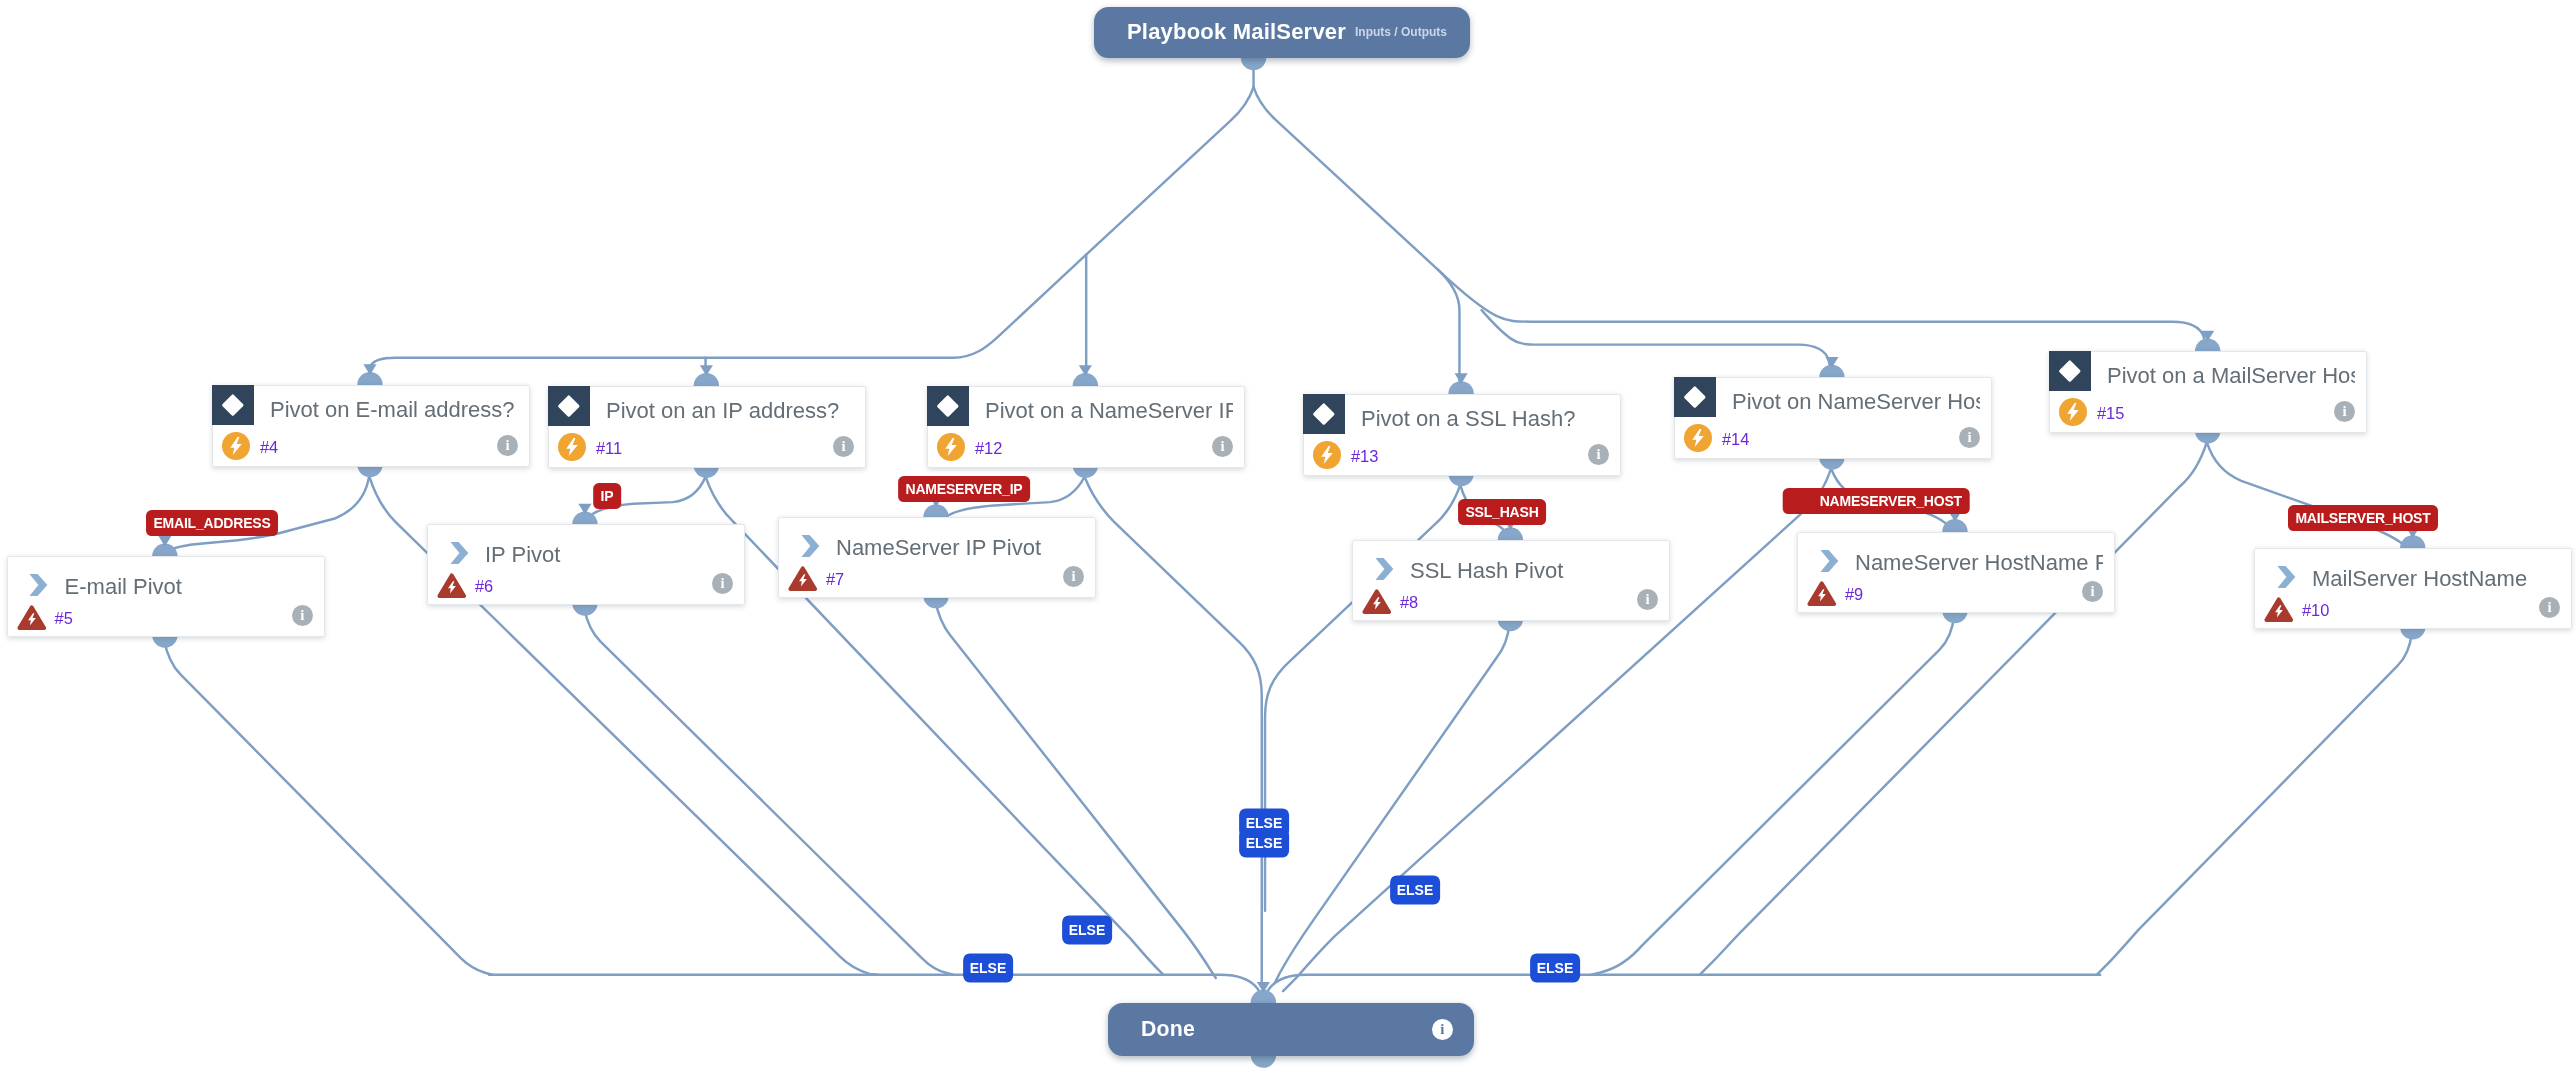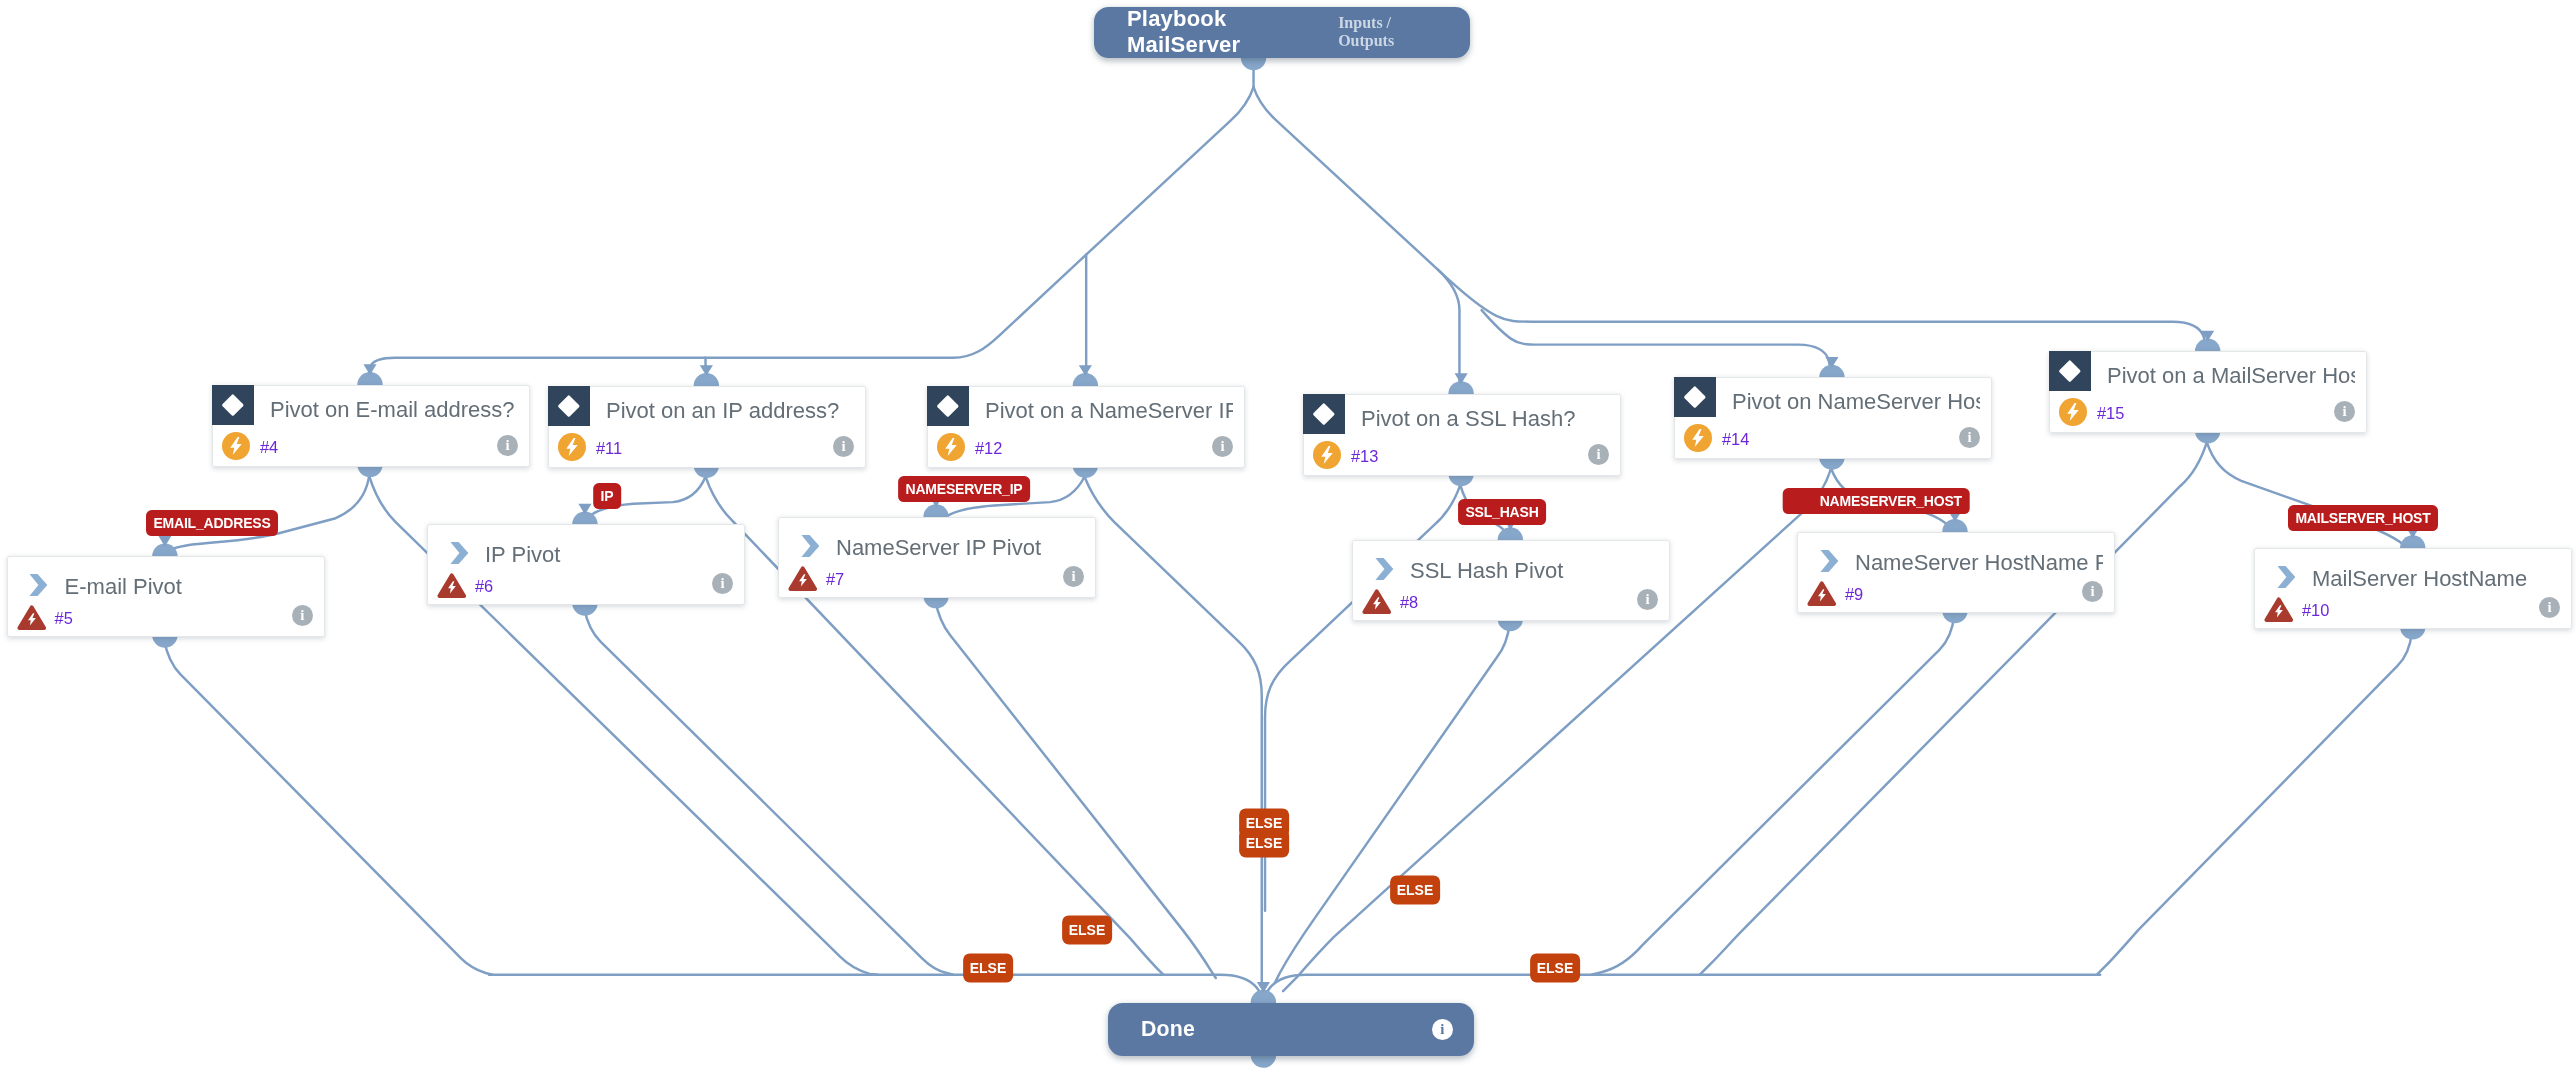--- a/index.html
+++ b/index.html
@@ -4,21 +4,21 @@
 <style>
   html,body{margin:0;padding:0;background:#fff;}
   #canvas{position:relative;width:2576px;height:1074px;background:#ffffff;overflow:hidden;
           font-family:"Liberation Sans",sans-serif;}
   #edge-svg{position:absolute;left:0;top:0;z-index:1;}
 
   
   .pill{position:absolute;z-index:2;background:#5a78a2;border-radius:14.8px;color:#fff;
         display:flex;align-items:center;box-shadow:0 2.5px 6.6px rgba(44,62,80,.35);}
   .pill .ptitle{font-size:22px;font-weight:700;letter-spacing:0.2px;}
-  .pill .io{margin-left:auto;font-size:16px;font-weight:700;color:#ccd7e5;cursor:pointer;font-family:Liberation Serif, serif;}
+  .pill .io{margin-left:auto;font-size:12px;font-weight:700;color:#ccd7e5;cursor:pointer;}
   .info{width:21.3px;height:21.3px;border-radius:50%;background:#a9b1b8;color:#fff;
         display:flex;align-items:center;justify-content:center;
         font-family:"Liberation Serif",serif;font-weight:700;font-size:14.8px;line-height:1;}
   .pill .info{background:#fff;color:#5a78a2;margin-left:auto;}
 
   
   .card{position:absolute;z-index:2;width:316px;background:#fff;border:0.8px solid #e4e7ea;
         border-radius:2.5px;box-shadow:0 1.6px 5.7px rgba(44,62,80,.18);}
   .card.condition{height:80px;}
   .card.task{height:79px;}
@@ -30,21 +30,21 @@
   .task .ctitle{top:17px;}
   .chev{position:absolute;left:19.7px;top:17px;}
   .statusdot{position:absolute;left:9px;top:46px;}
   .tnum{position:absolute;left:47px;top:52px;font-size:16.4px;color:#6d28d9;}
   .card .info{position:absolute;right:10.7px;bottom:9.8px;}
 
   
   .badge-dark{position:absolute;z-index:3;transform:translate(-50%,-50%);background:#b91c1c;
               color:#fff;font-weight:700;font-size:14px;letter-spacing:-0.2px;
               padding:4.9px 7.4px;border-radius:5.7px;white-space:nowrap;}
-  .badge-else{position:absolute;z-index:3;transform:translate(-50%,-50%);background:#c2410c;
+  .badge-else{position:absolute;z-index:3;transform:translate(-50%,-50%);background:#1d4ed8;
               color:#fff;font-weight:700;font-size:14px;padding:6.6px 6.6px;border-radius:6.6px;
               white-space:nowrap;}
 </style>
 </head>
 <body>
 
 <div id="canvas">
 
   <svg id="edge-svg" width="2576" height="1074" viewBox="0 0 3140 1309">
     <g id="edge-paths" fill="none" stroke="#7e9ec3" stroke-width="3" stroke-linecap="round" stroke-linejoin="round">

